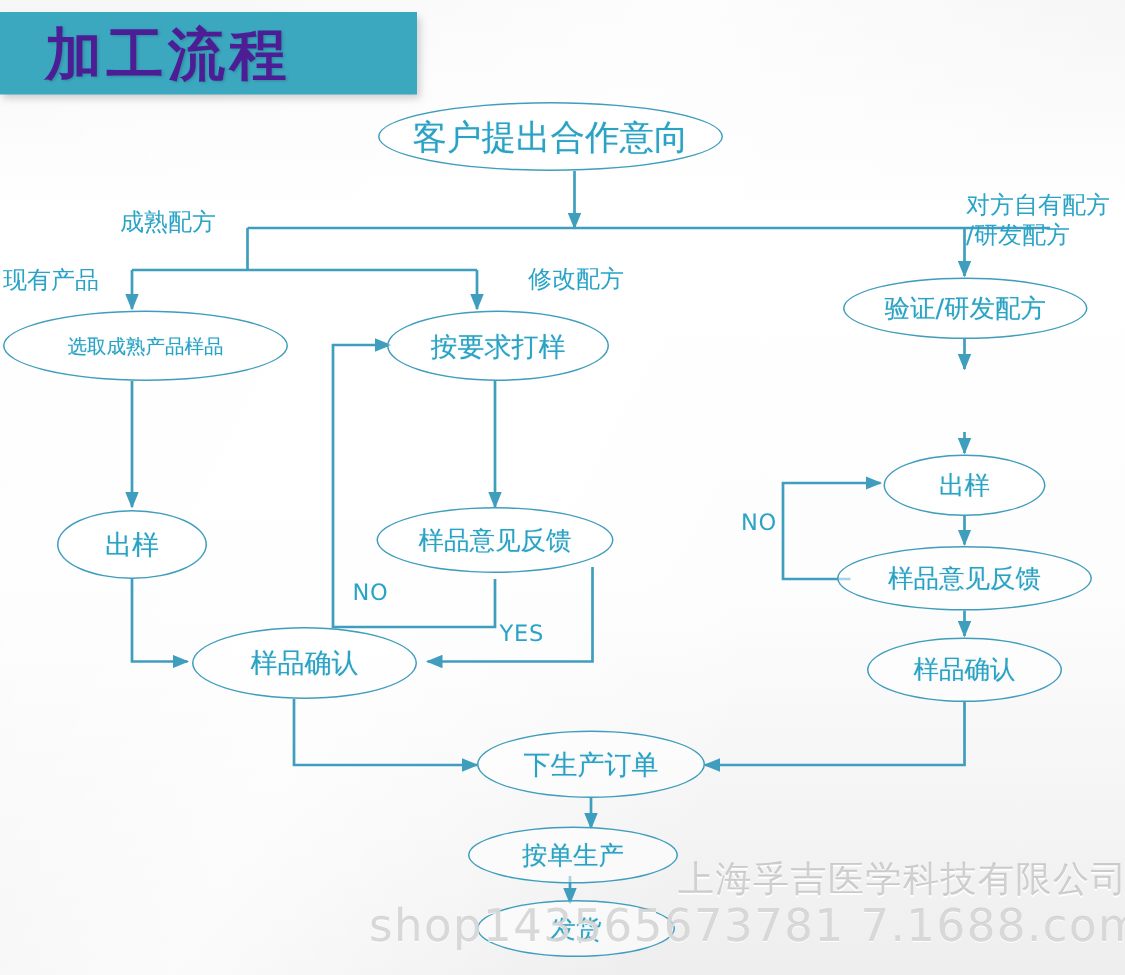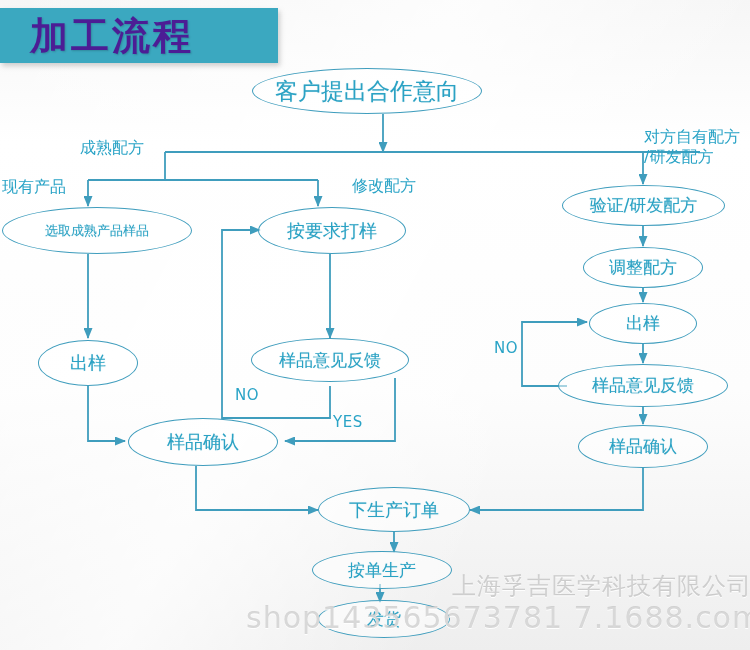--- a/index.html
+++ b/index.html
@@ -175,23 +175,20 @@
   </div>
 
   <div class="node" style="left:258px; top:207px; width:148px; height:47px; font-size:18px;">
     <span>按要求打样</span>
   </div>
 
   <div class="node" style="left:562px; top:185px; width:163px; height:41px; font-size:17px;">
     <span>验证/研发配方</span>
   </div>
 
-  <div class="node" style="left:583px; top:247px; width:120px; height:41px; font-size:17px;">
-    <span>调整配方</span>
-  </div>
 
   <div class="node" style="left:38px; top:340px; width:100px; height:46px; font-size:18px;">
     <span>出样</span>
   </div>
 
   <div class="node" style="left:251px; top:338px; width:158px; height:44px; font-size:17px;">
     <span>样品意见反馈</span>
   </div>
 
   <div class="node" style="left:589px; top:303px; width:108px; height:41px; font-size:17px;">

